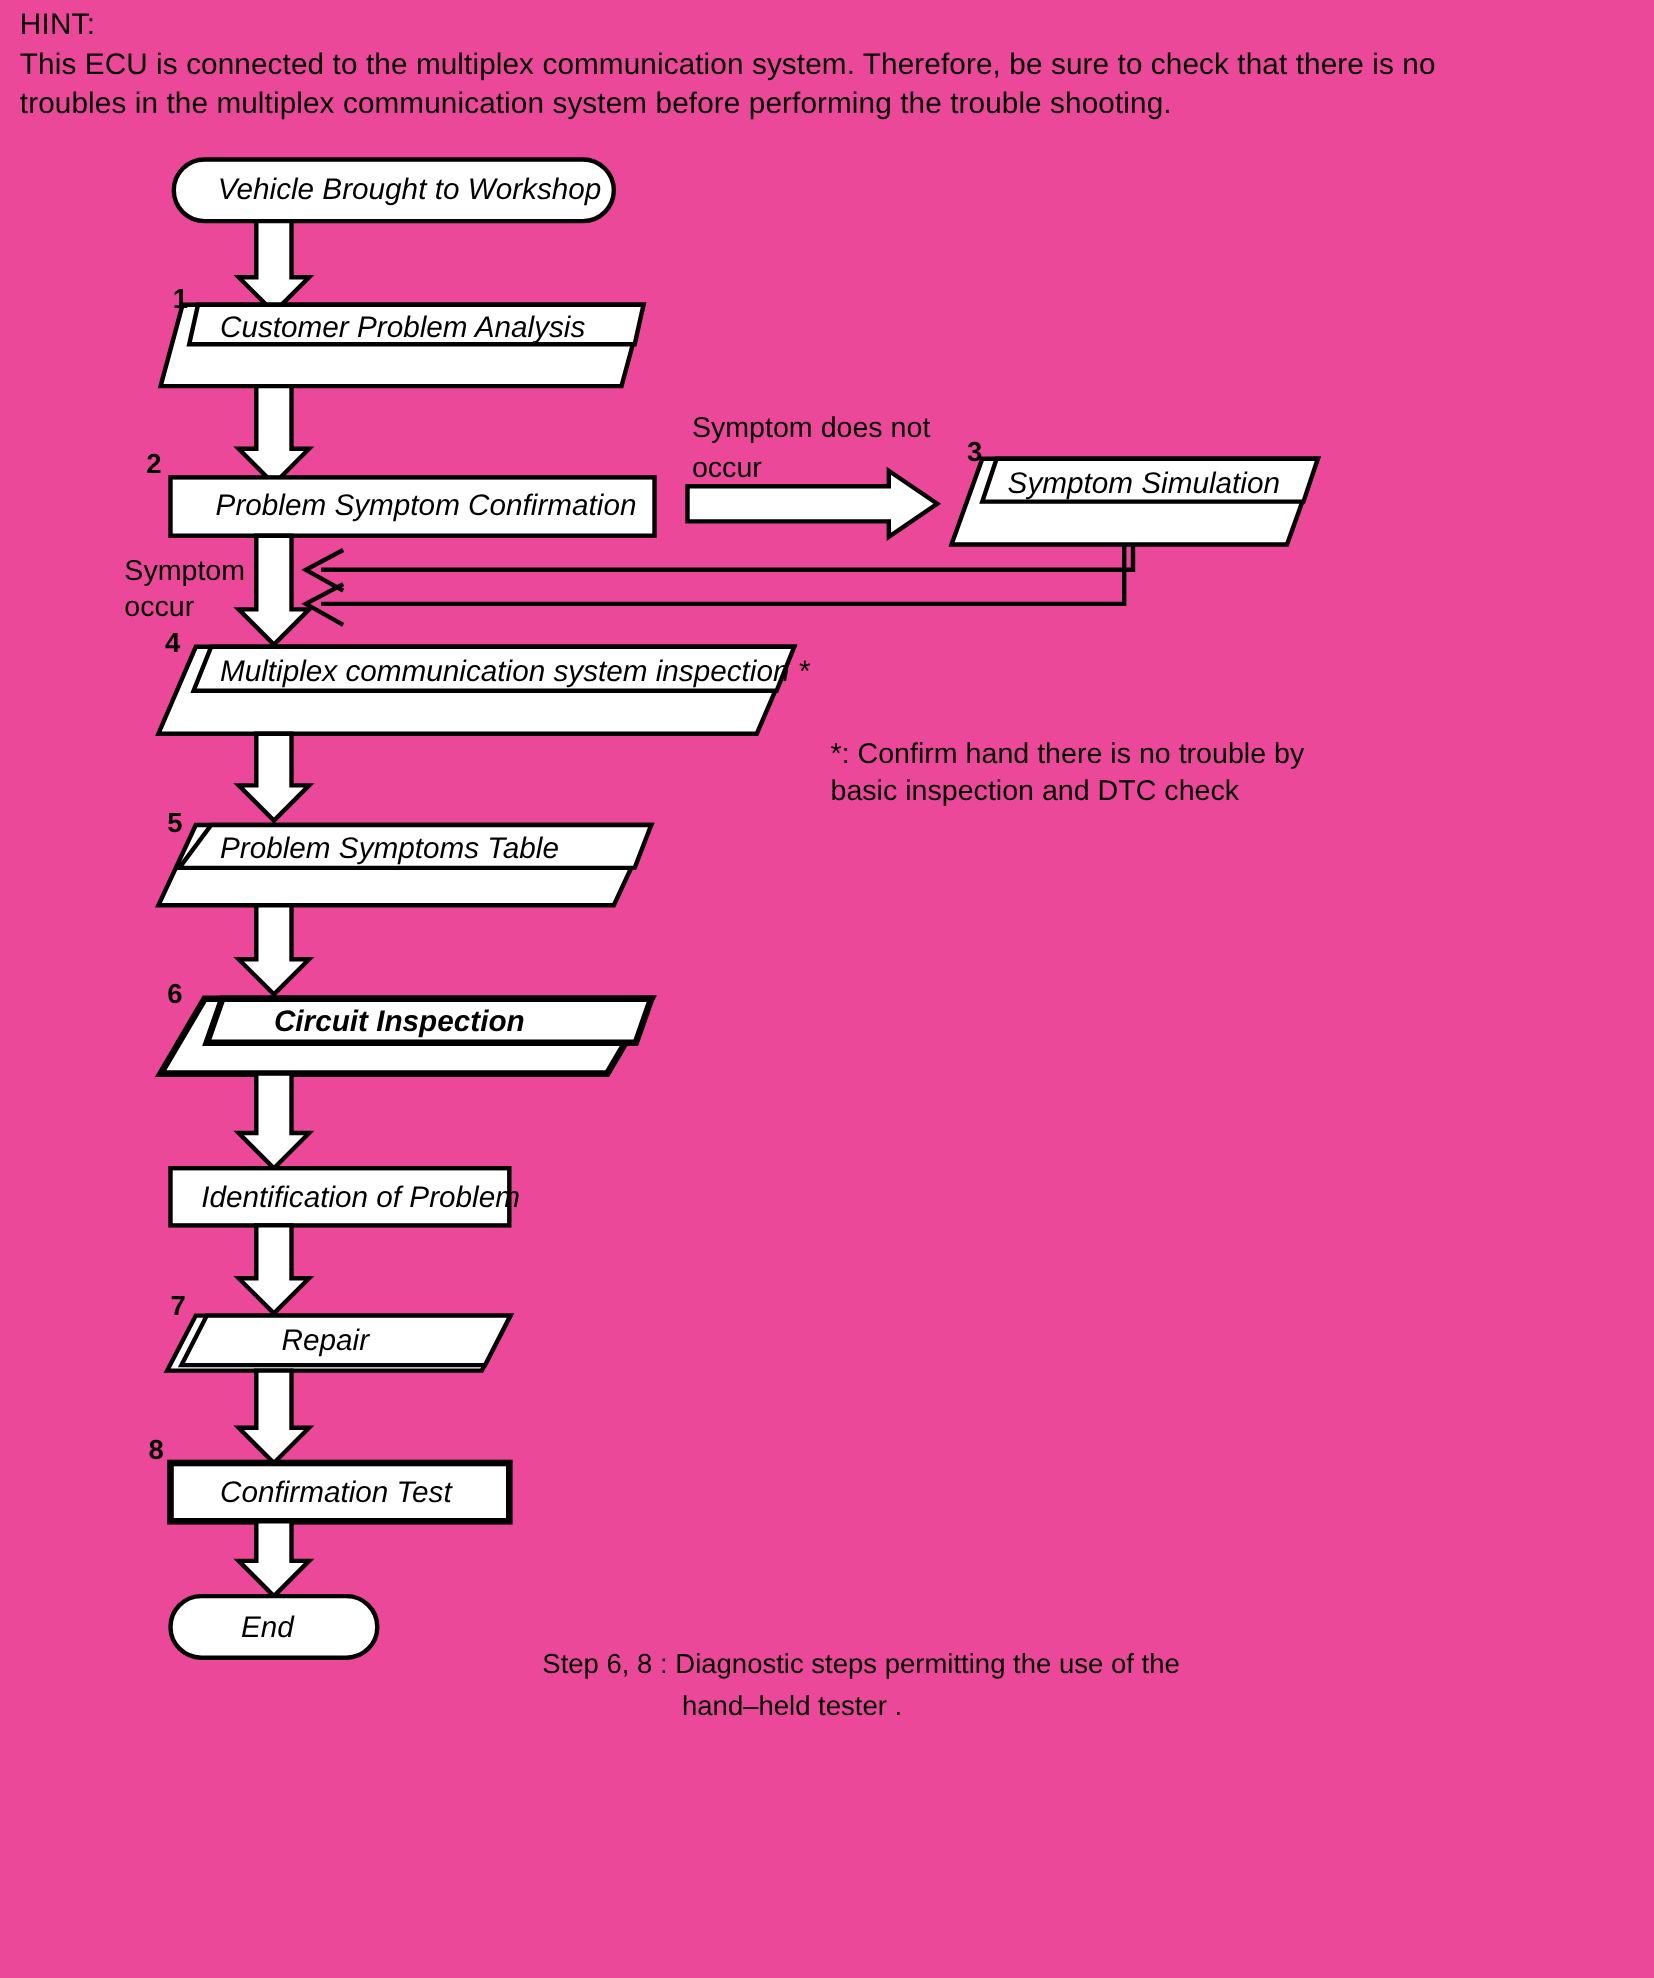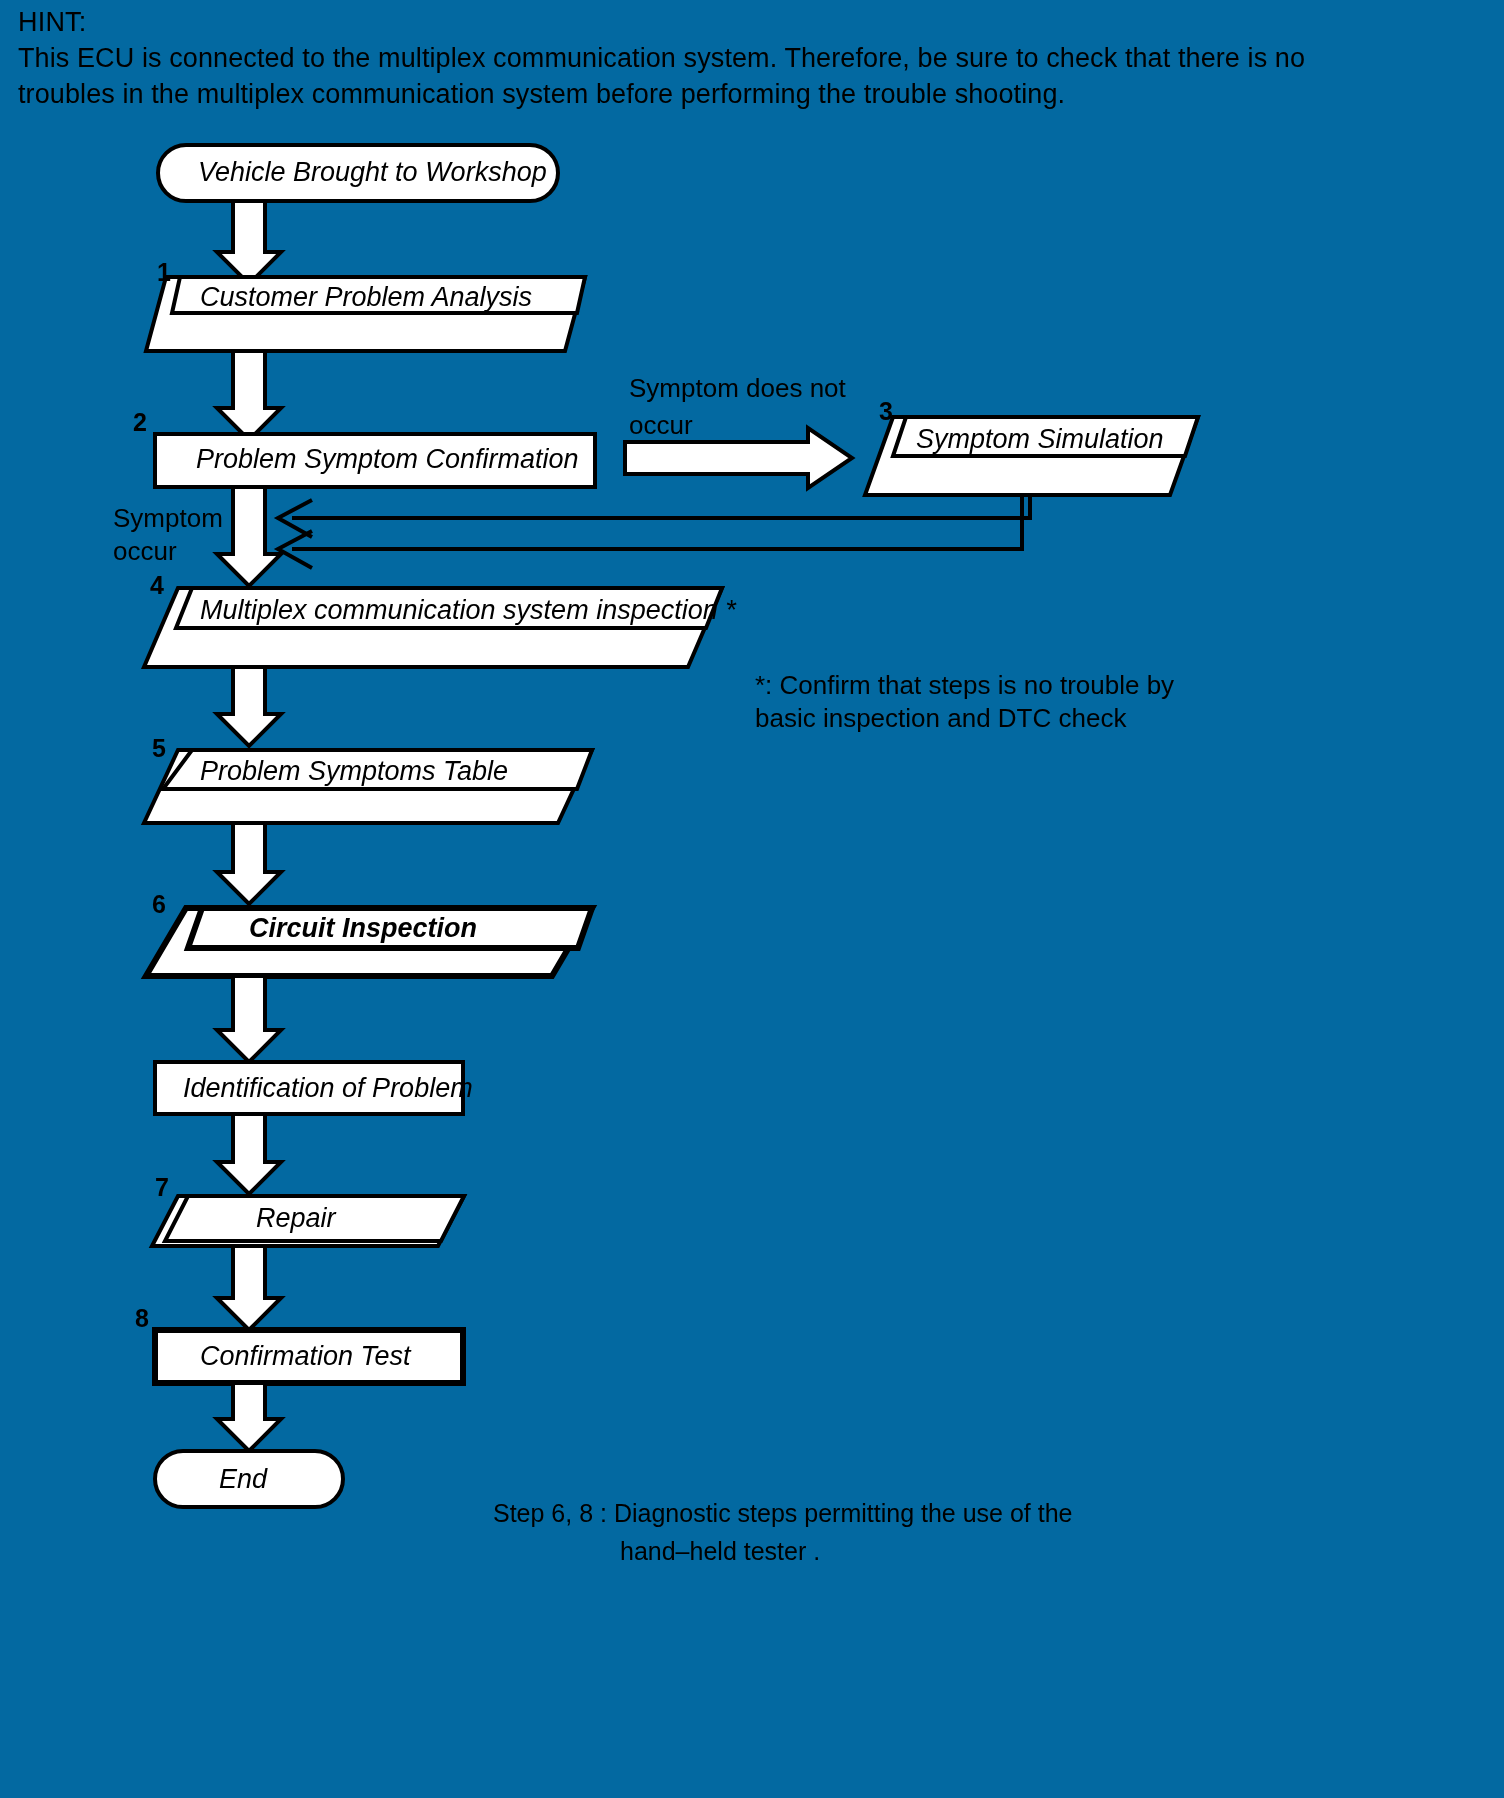--- a/index.html
+++ b/index.html
@@ -10,21 +10,21 @@
   }
   body {
     font-family: "Liberation Sans", sans-serif;
     color: #000000;
   }
   #page {
     position: relative;
     width: 1504px;
     height: 1798px;
     overflow: hidden;
-    background: #0369a1;
+    background: #ec4899;
   }
 
   
   #hint {
     position: absolute;
     left: 18px;
     top: 4px;
     width: 1300px;
   }
   #hint .hint-label {
@@ -201,19 +201,19 @@
   <div class="node-label" style="left:200px; top:1341px;">Confirmation Test</div>
 
   <div class="node-label" style="left:219px; top:1464px;">End</div>
 
   <div class="edge-label" style="left:629px; top:370px;">Symptom does not</div>
   <div class="edge-label" style="left:629px; top:407px;">occur</div>
 
   <div class="edge-label" style="left:113px; top:500px;">Symptom</div>
   <div class="edge-label" style="left:113px; top:533px;">occur</div>
 
-  <div class="note" style="left:755px; top:667px;">*: Confirm that steps is no trouble by</div>
+  <div class="note" style="left:755px; top:667px;">*: Confirm hand there is no trouble by</div>
   <div class="note" style="left:755px; top:700px;text-align:center;">basic inspection and DTC check</div>
 
   <div class="caption" style="left:493px; top:1494px;">Step 6, 8 : Diagnostic steps permitting the use of the</div>
   <div class="caption" style="left:620px; top:1532px;text-align:center;">hand–held tester .</div>
 
 </div>
 
 </body></html>

